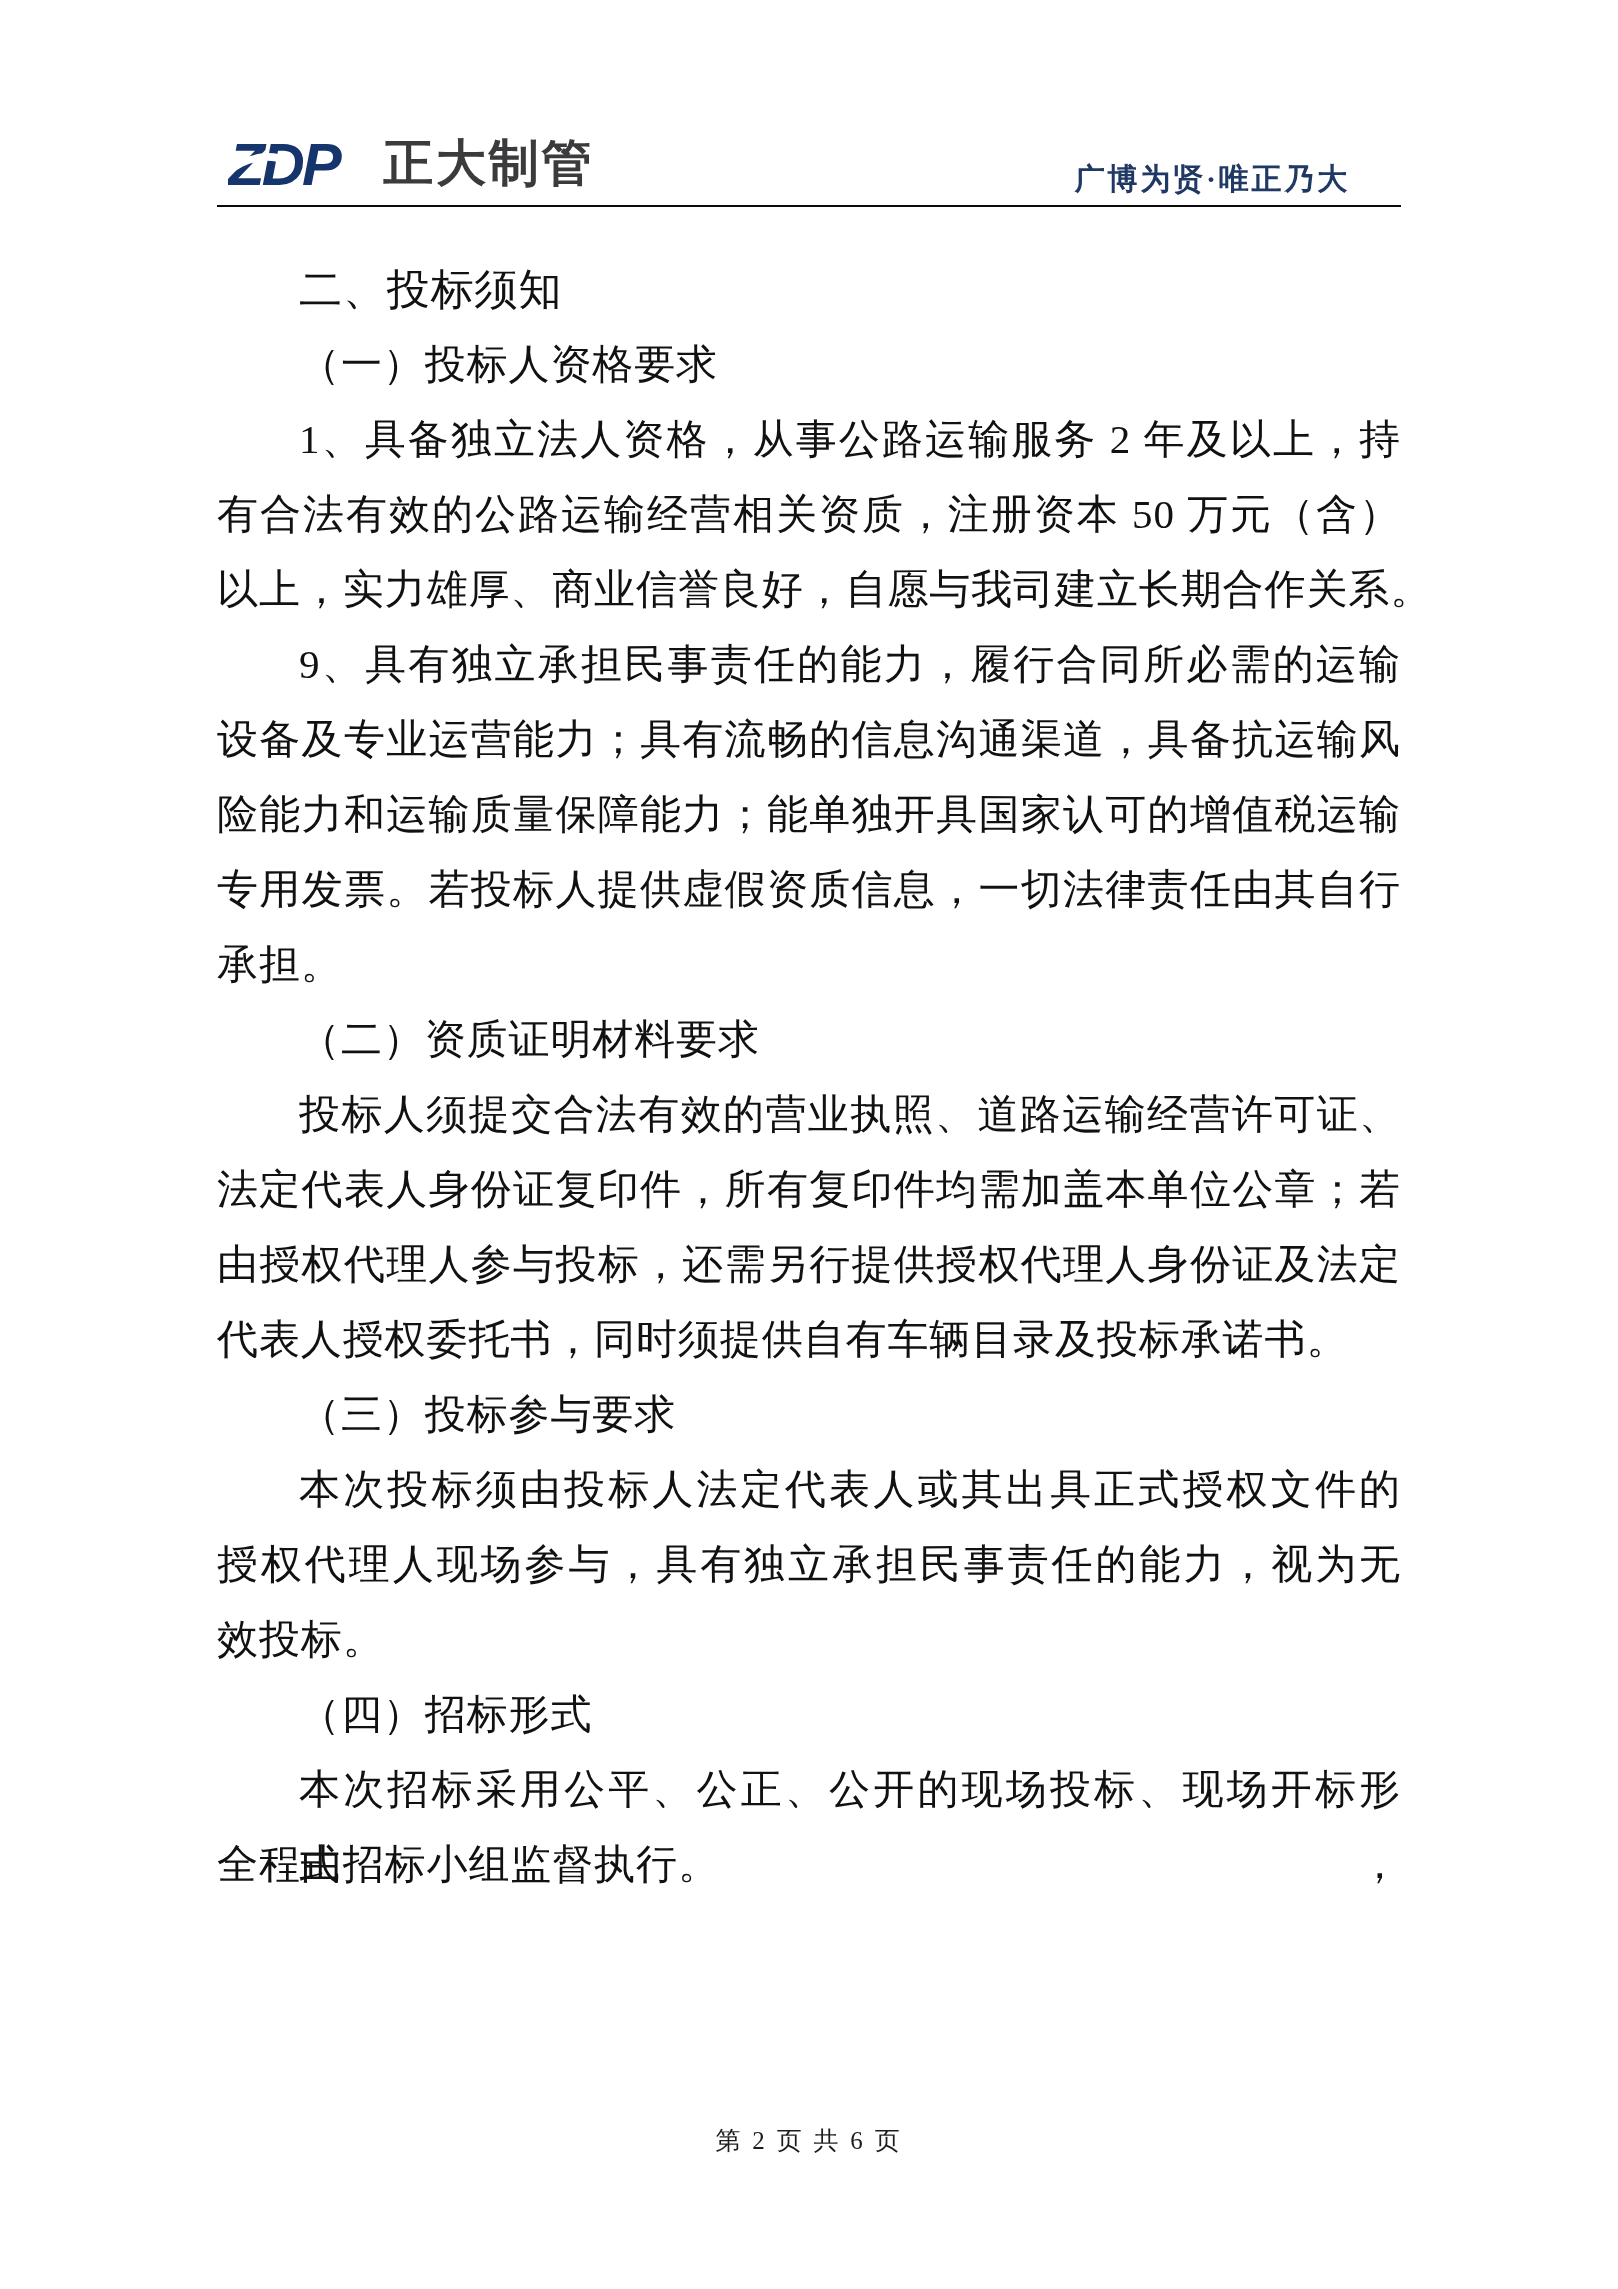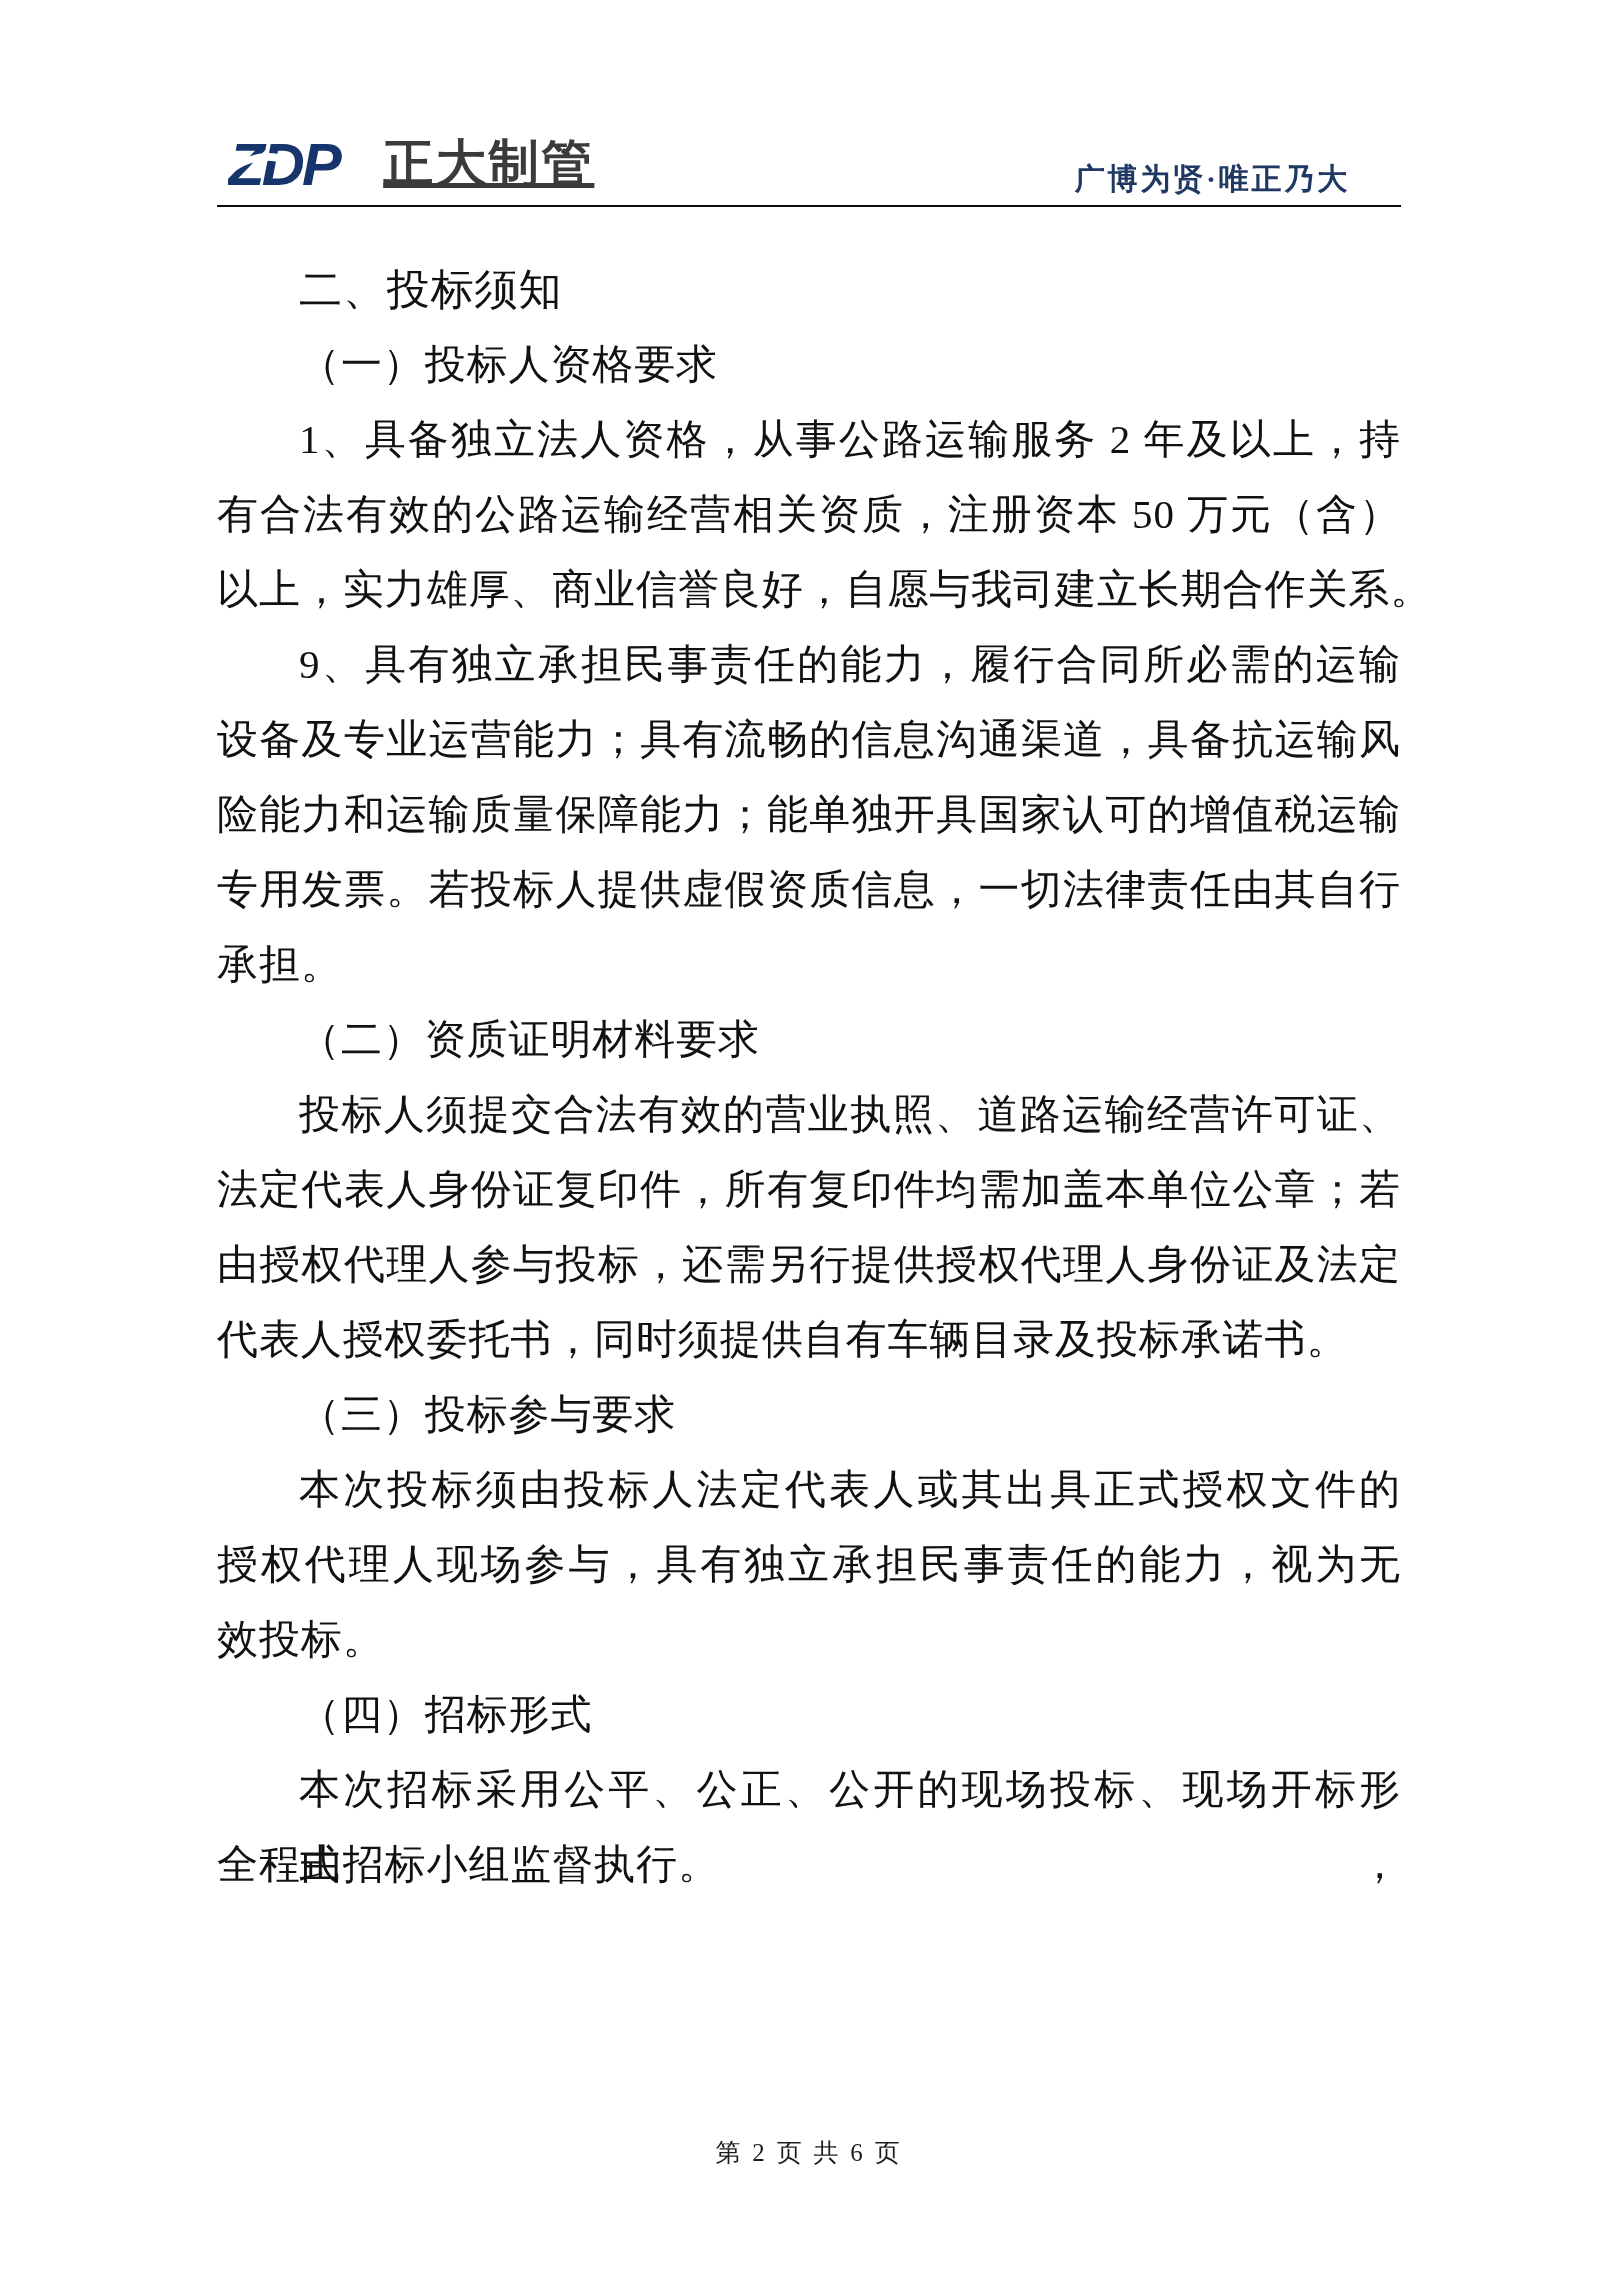--- a/index.html
+++ b/index.html
@@ -27,21 +27,20 @@
   .logo-mark { display:block; }
   .logo-company {
     font-family:"Liberation Sans","DejaVu Sans",sans-serif;
     font-weight:bold;
     font-size:50px;
     letter-spacing:2.8px;
     color:var(--brand-gray,#3b3b3d);
     margin-left:13px;
     line-height:1;
     padding-bottom:3.7px;
-    text-decoration:underline;
   }
   .slogan {
     position:absolute; right:51px; bottom:11.2px;
     font-family:"Liberation Serif","DejaVu Serif",serif;
     font-weight:bold;
     font-size:30px;
     letter-spacing:2.8px;
     color:var(--slogan-navy,#1f3864);
     line-height:1;
     white-space:nowrap;
@@ -67,21 +66,20 @@
   .line.bold { font-weight:normal; font-size:43px; }
 
   
   .footer {
     position:absolute;
     left:0; right:0; top:2124px;
     text-align:center;
     font-size:25px;
     letter-spacing:2.8px;
     color:#1c1c1c;
-    margin-top:12px;
   }
 </style>
 </head>
 <body>
 
 <div class="header">
   <div class="logo">
     <svg class="logo-mark" width="142" height="67" viewBox="0 0 152 72">
       <text x="0" y="58" font-family="Liberation Sans, DejaVu Sans, sans-serif" font-weight="bold" font-style="italic" font-size="64" letter-spacing="-3" fill="#16356d">ZDP</text>
       <path d="M -2 42 C 16 26 37 21 55 25 L 52 33 C 36 30 18 34 2 47 Z" fill="#ffffff"></path>

